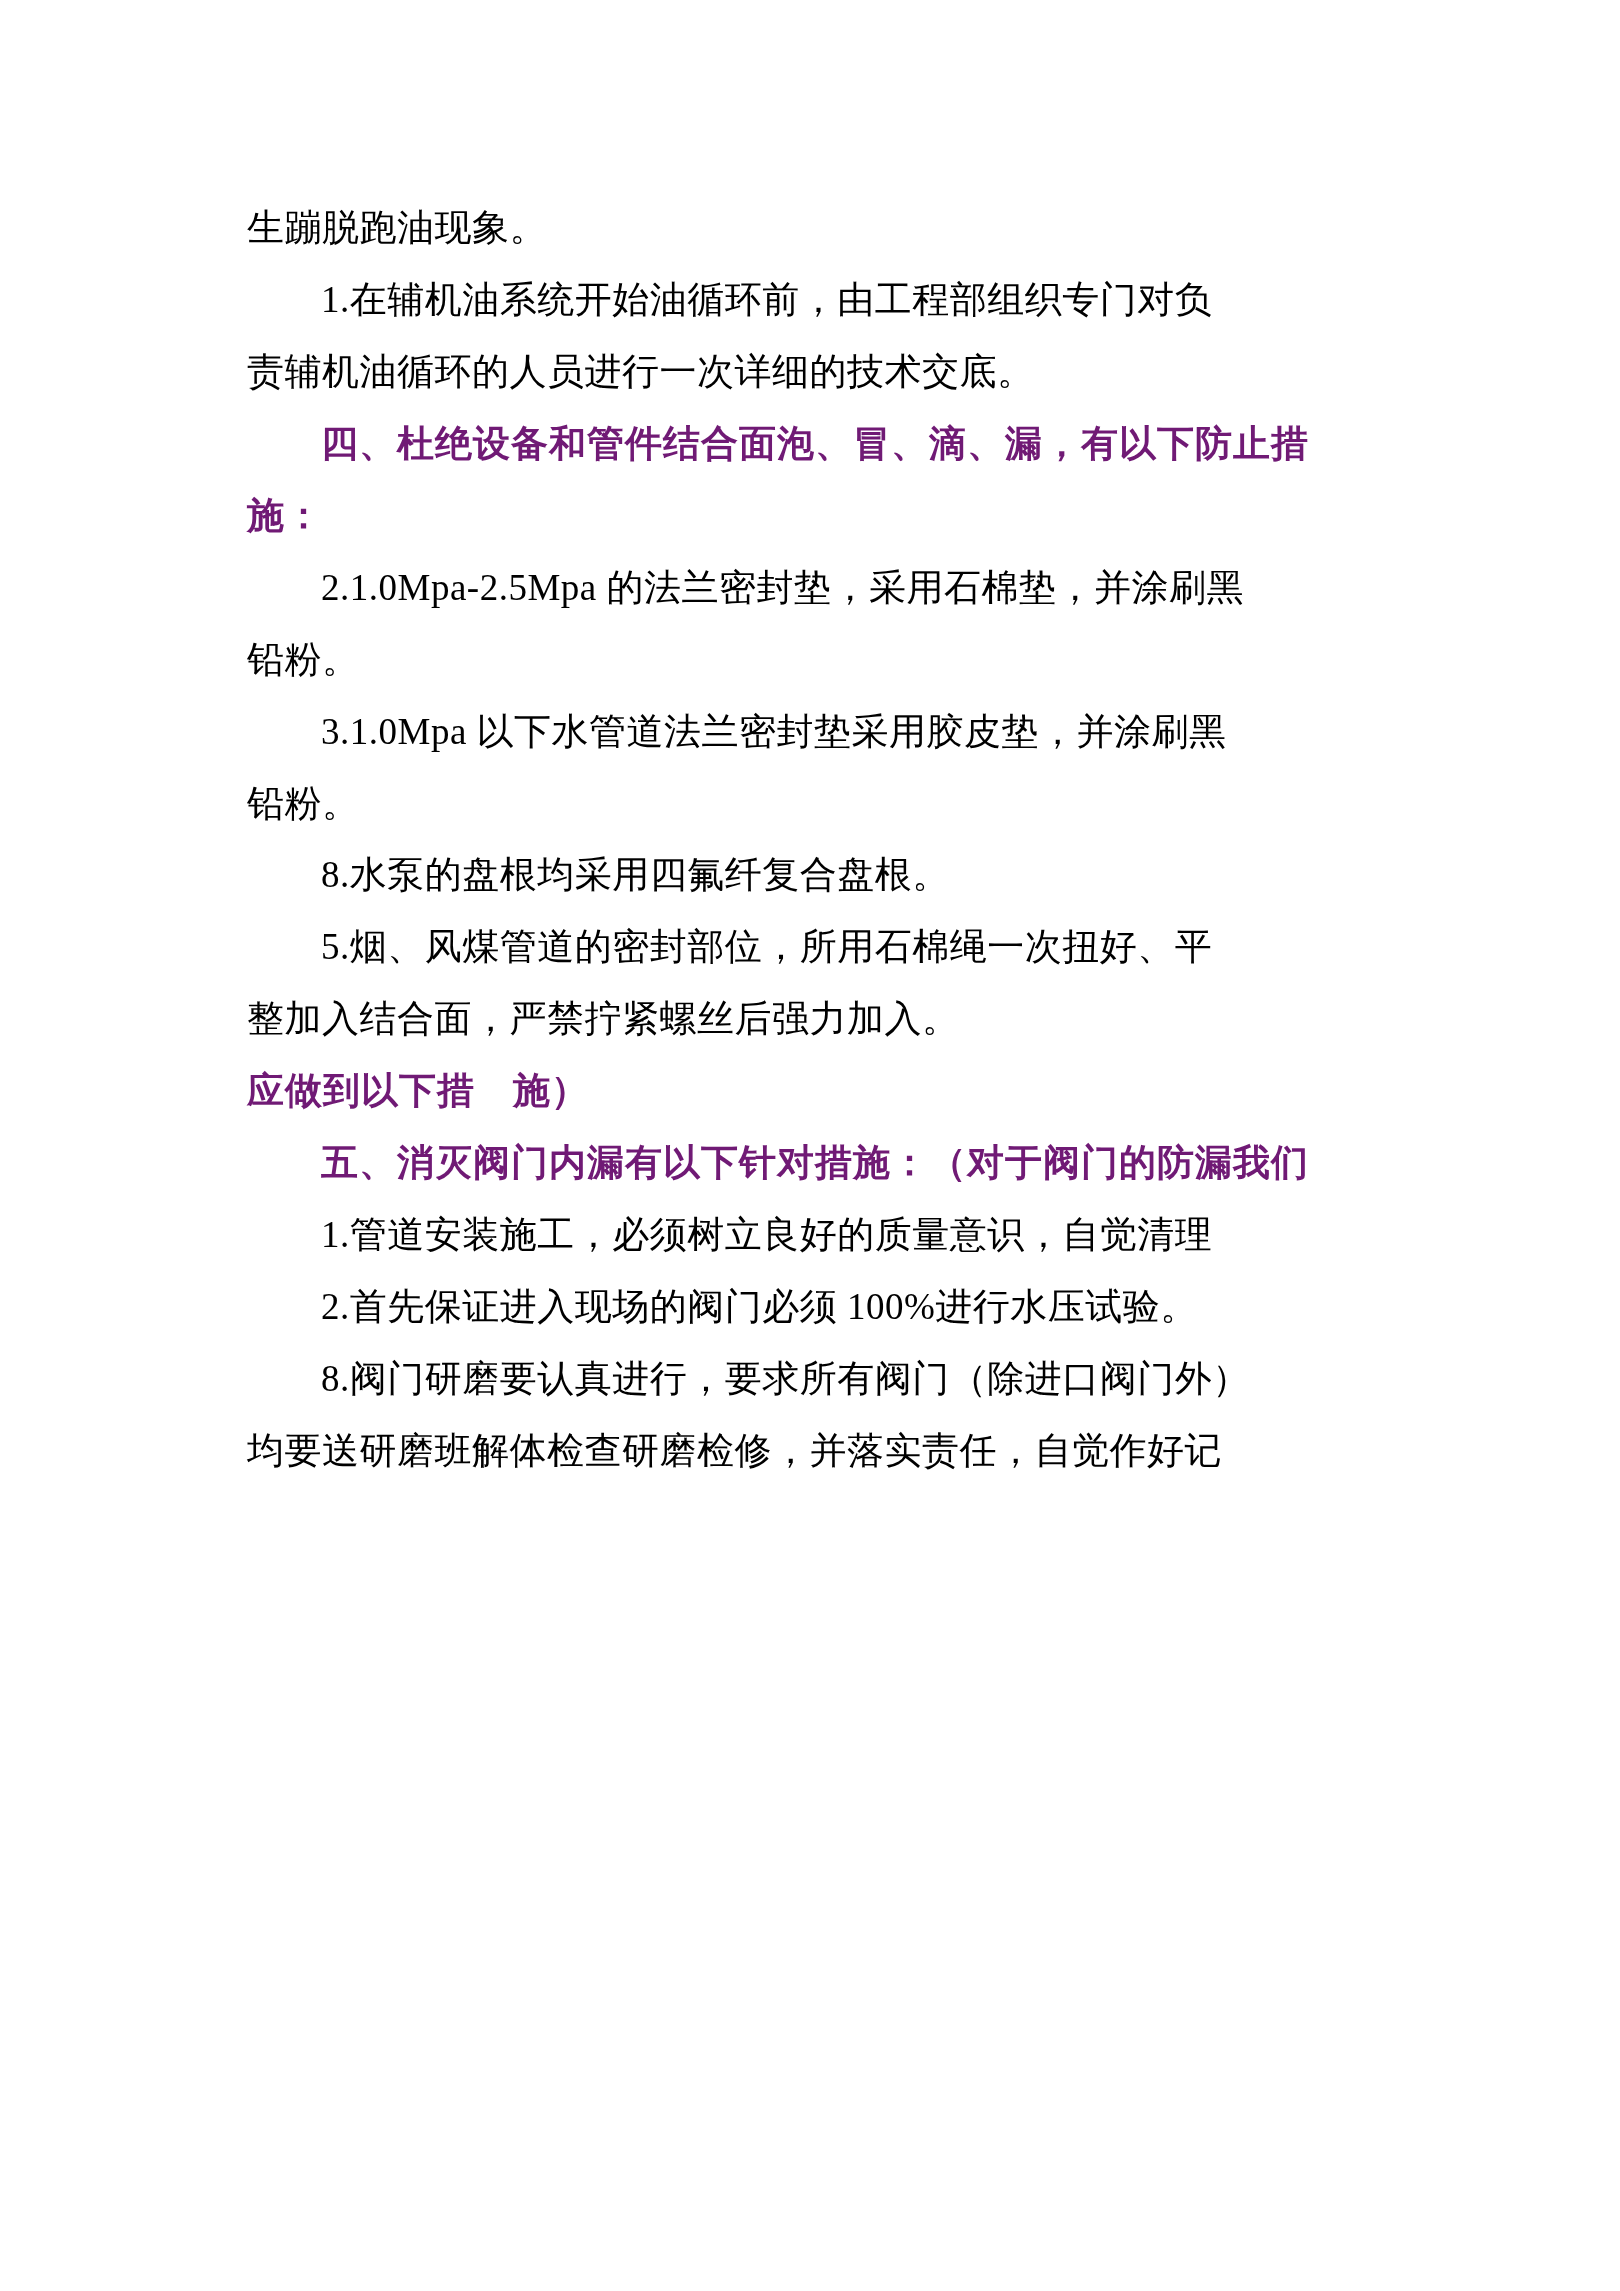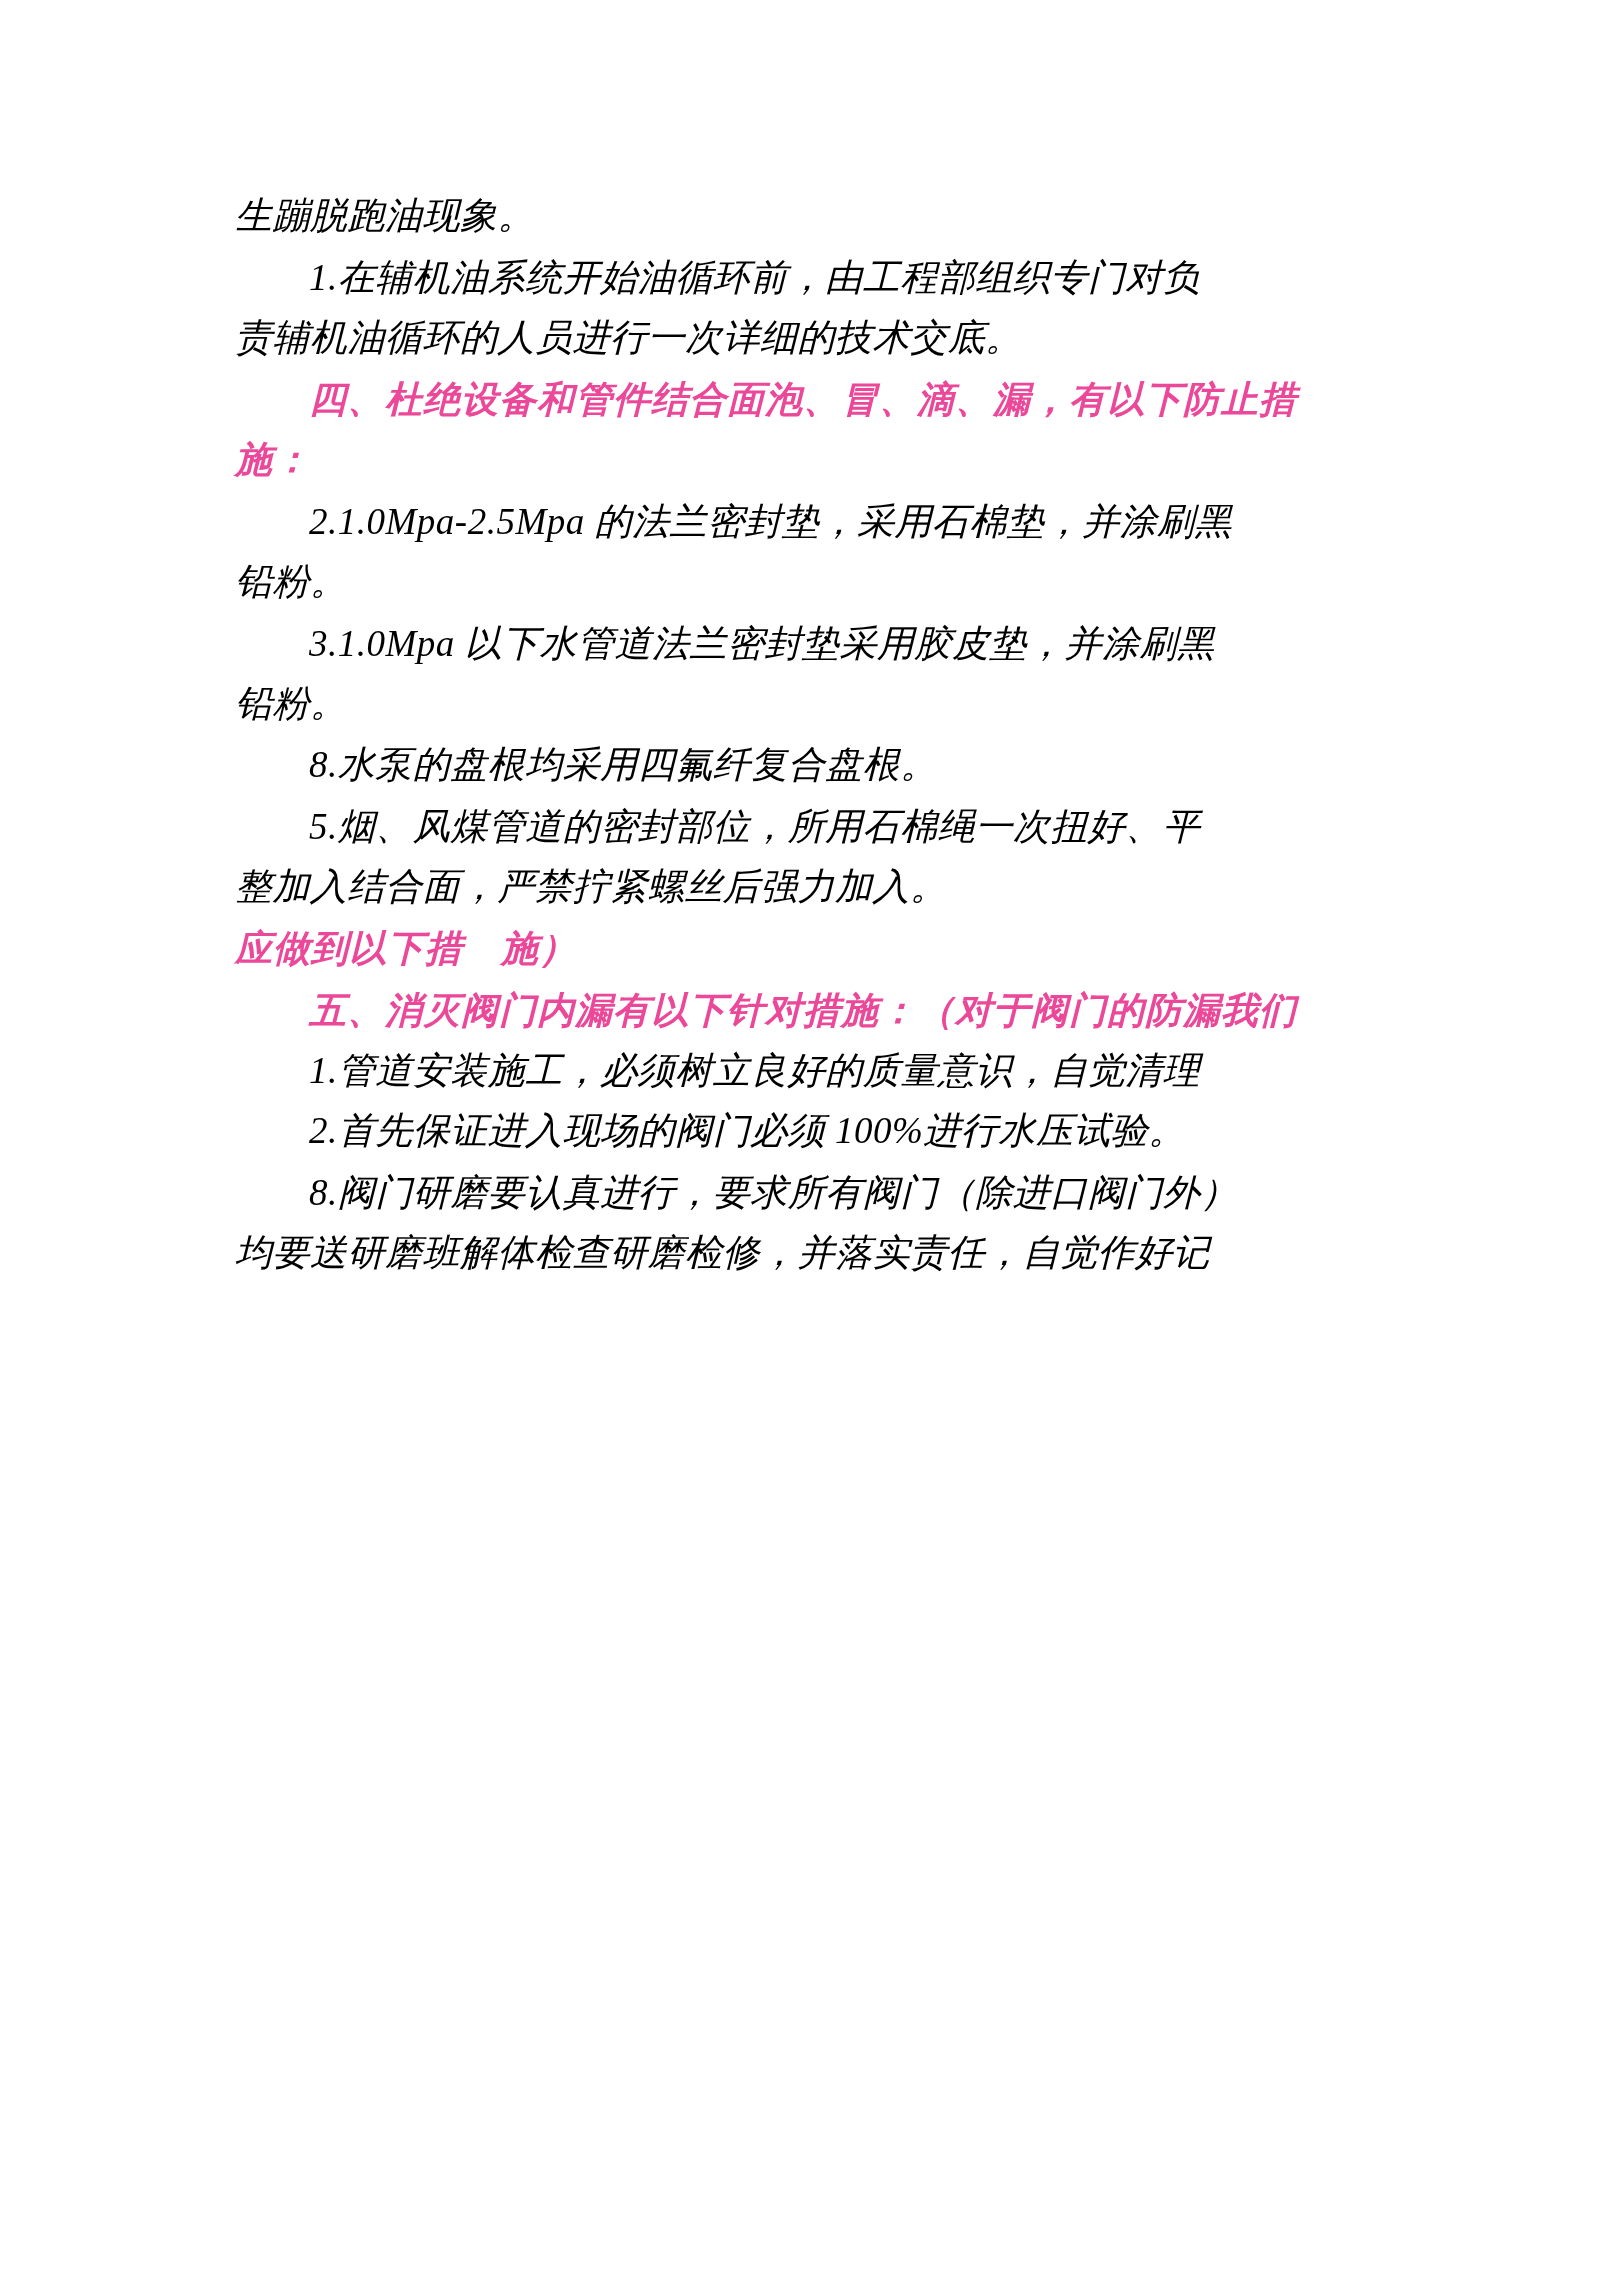--- a/index.html
+++ b/index.html
@@ -13,34 +13,33 @@
     position: relative;
     background: #ffffff;
     box-sizing: border-box;
     padding: 186px 230px 0 235px;
     font-family: "Liberation Serif", "DejaVu Serif", serif;
   }
   .doc-body {
     width: 1157px;
   }
   p {
-    margin: 0;
+    margin: 12px;
     font-size: 37px;
     line-height: 1.62;
     color: #000000;
     text-align: justify;
     text-justify: inter-ideograph;
     letter-spacing: 0.5px;
-    font-style: italic;
   }
   p.indent {
     text-indent: 74px;
   }
   p.heading {
-    color: #ec4899;
+    color: #701a75;
     font-weight: bold;
     text-indent: 74px;
     font-size: 37px;
     line-height: 1.62;
     letter-spacing: 1px;
   }
   p.cont {
     text-indent: 0;
   }
   .blk {

